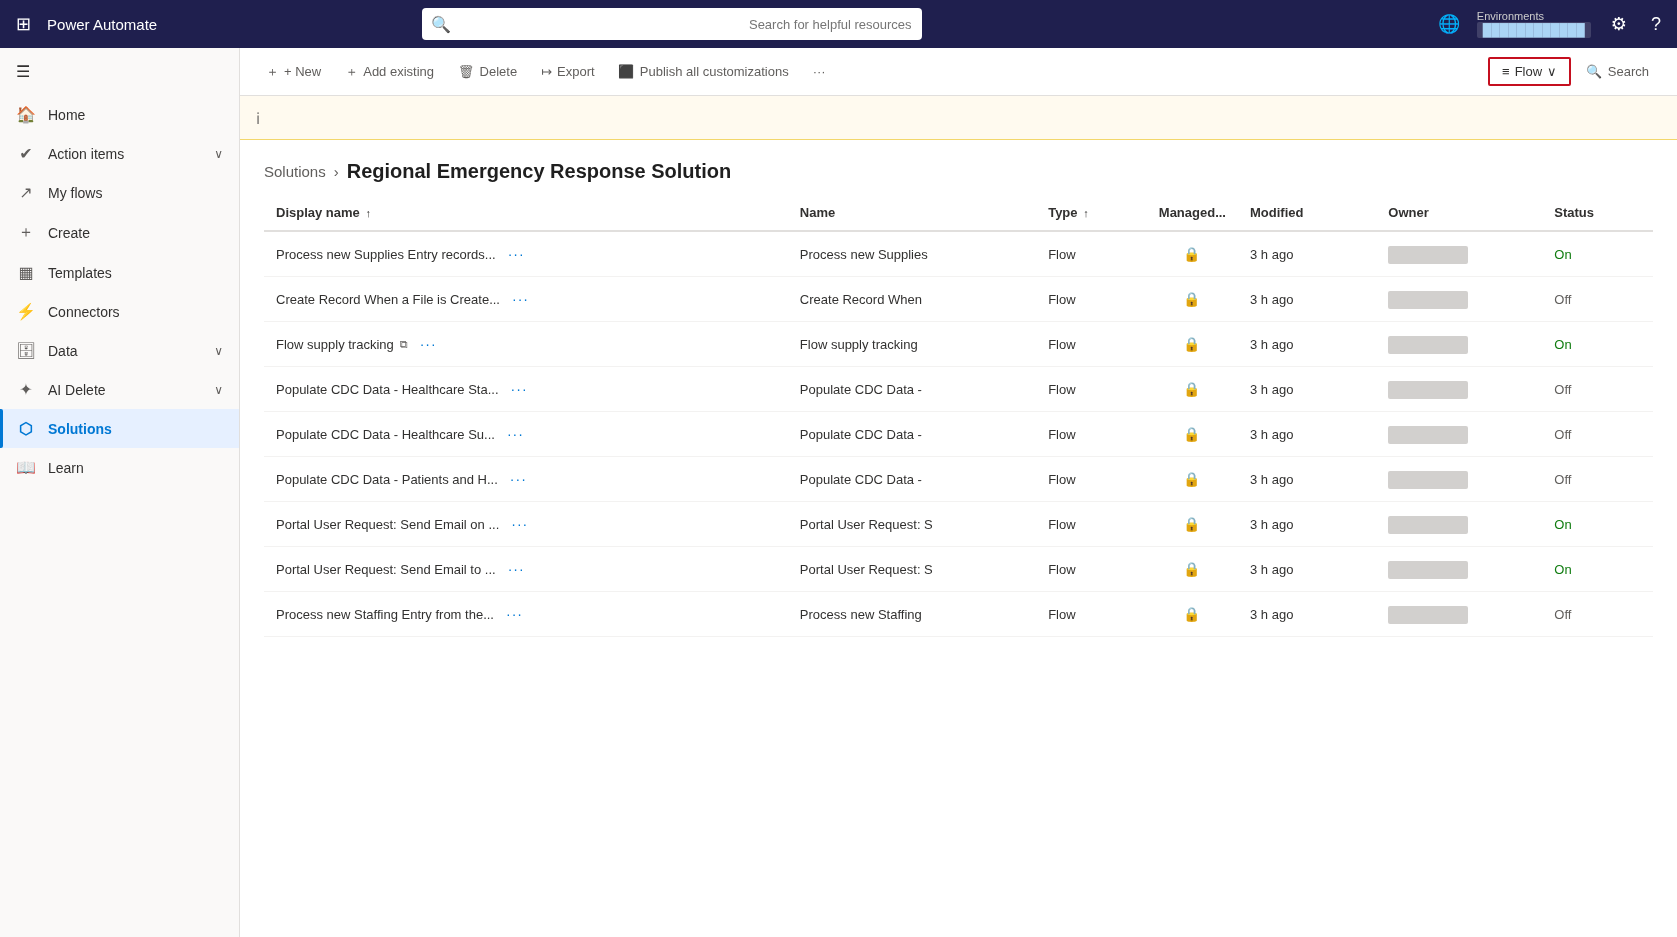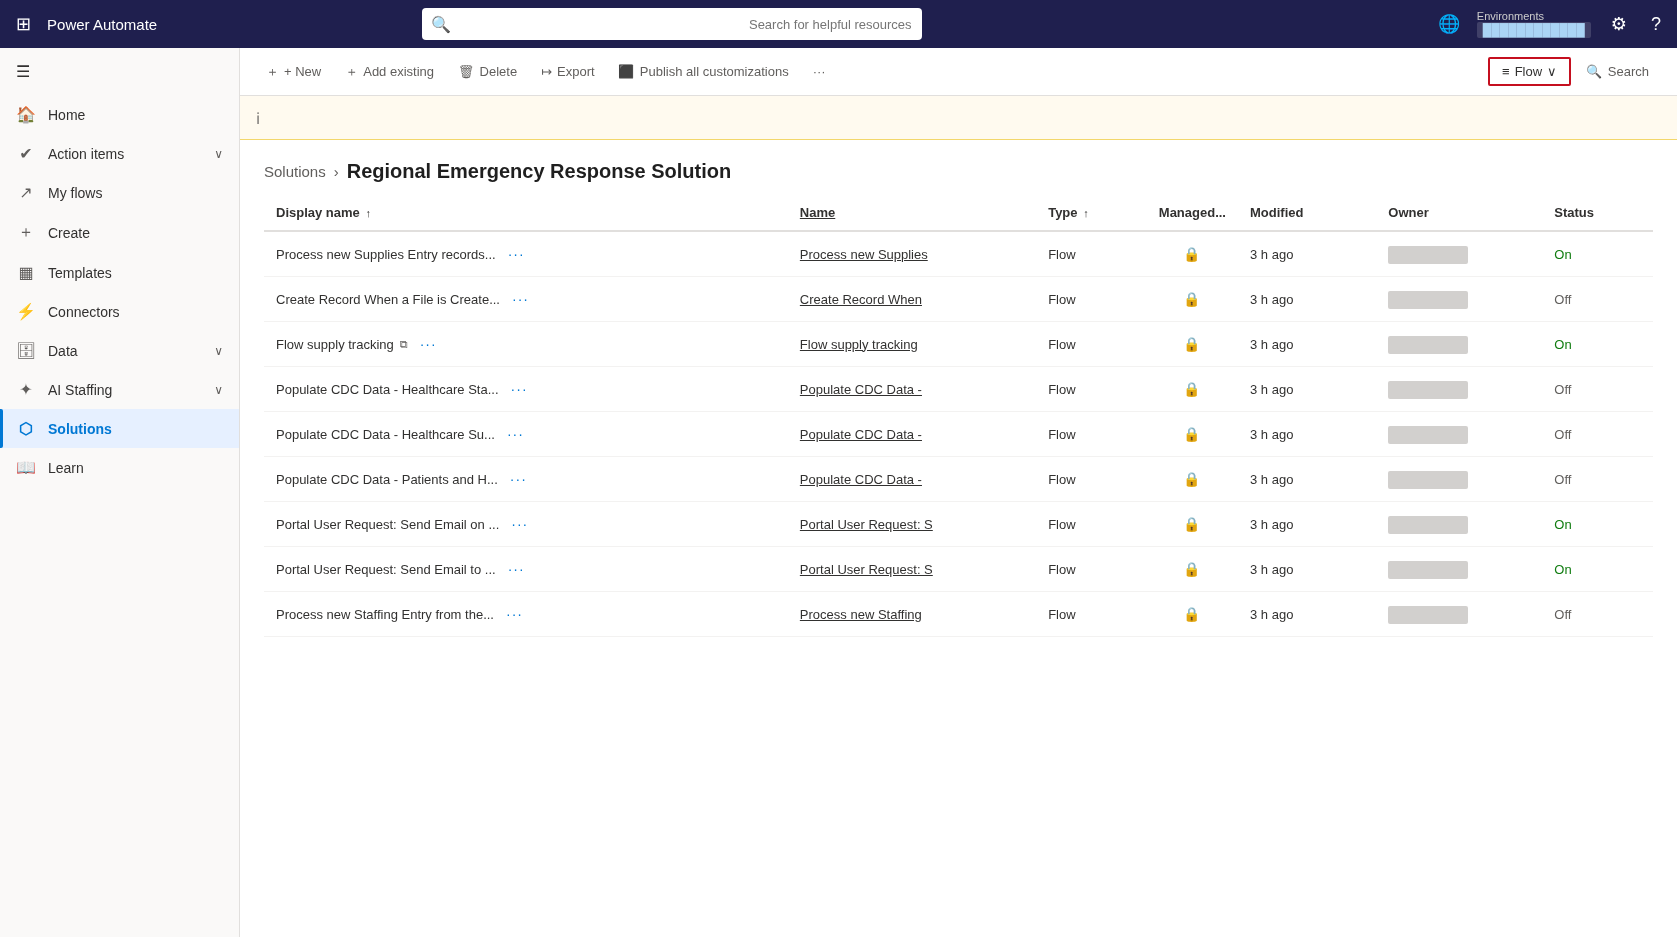--- a/index.html
+++ b/index.html
@@ -255,21 +255,21 @@
     .data-table tbody tr {
       border-bottom: 1px solid #f3f2f1;
     }
     .data-table tbody td {
       padding: 12px 12px;
       font-size: 13px;
       color: #323130;
       vertical-align: middle;
     }
     .col-display { width: 38%; }
-    .col-name { width: 18%; text-decoration: underline; }
+    .col-name { width: 18%; }
     .col-type { width: 8%; }
     .col-managed { width: 6%; text-align: center; }
     .col-modified { width: 10%; }
     .col-owner { width: 12%; }
     .col-status { width: 8%; }
 
     .more-btn {
       color: #0078d4;
       cursor: pointer;
       font-size: 14px;
@@ -354,21 +354,21 @@
       <span class="sidebar-icon">⚡</span>
       <span>Connectors</span>
     </div>
     <div class="sidebar-item">
       <span class="sidebar-icon">🗄</span>
       <span>Data</span>
       <span class="sidebar-chevron">∨</span>
     </div>
     <div class="sidebar-item">
       <span class="sidebar-icon">✦</span>
-      <span>AI Staffing</span>
+      <span>AI Delete</span>
       <span class="sidebar-chevron">∨</span>
     </div>
     <div class="sidebar-item active">
       <span class="sidebar-icon">⬡</span>
       <span>Solutions</span>
     </div>
     <div class="sidebar-item">
       <span class="sidebar-icon">📖</span>
       <span>Learn</span>
     </div>

